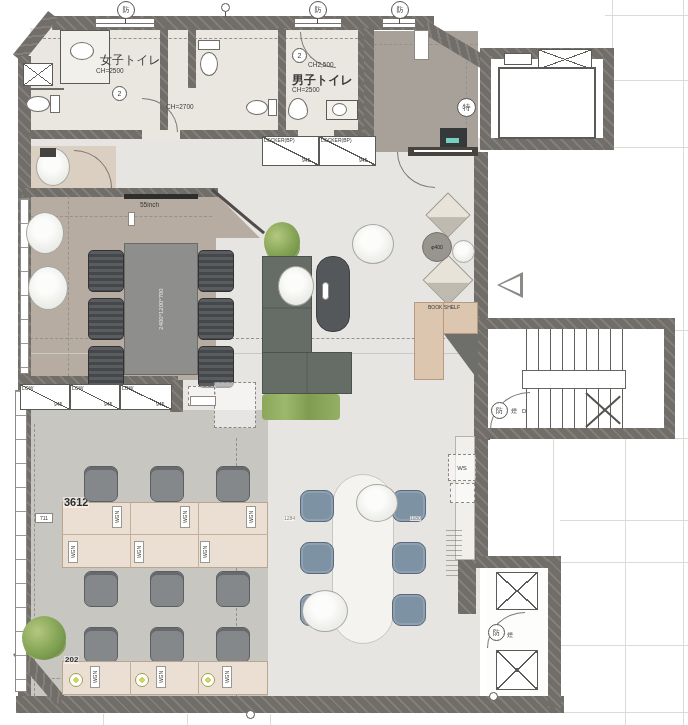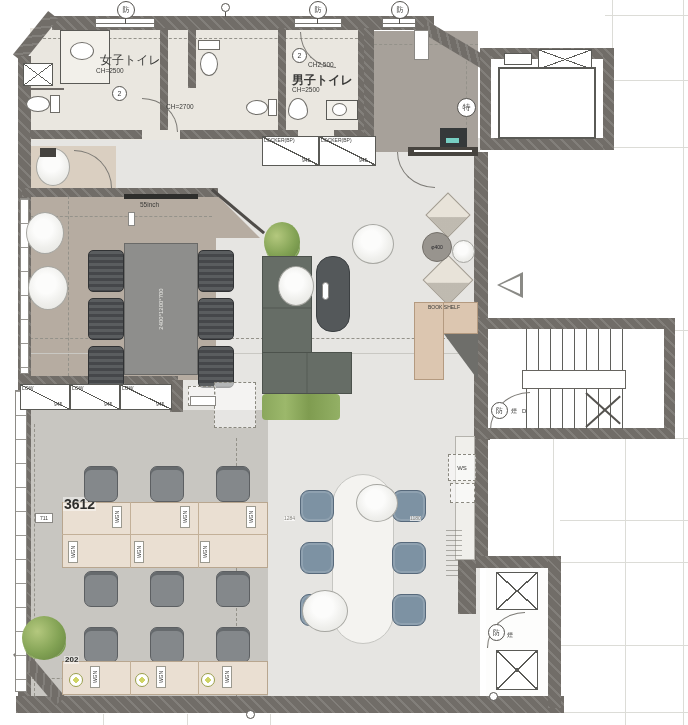--- a/index.html
+++ b/index.html
@@ -49,21 +49,21 @@
   .tank{position:absolute;background:#fff;border:1px solid #6f6d68;box-sizing:border-box;}
   .treads{position:absolute;background-image:repeating-linear-gradient(90deg,#5f5f5b 0 1px,transparent 1px 12px);}
   .arc{position:absolute;box-sizing:border-box;}
   .arc-tl{border-top:1px solid #7b7974;border-left:1px solid #7b7974;border-top-left-radius:100%;}
   .arc-tr{border-top:1px solid #7b7974;border-right:1px solid #7b7974;border-top-right-radius:100%;}
   .arc-bl{border-bottom:1px solid #7b7974;border-left:1px solid #7b7974;border-bottom-left-radius:100%;}
   
   .t{position:absolute;font-size:6.5px;line-height:1;white-space:nowrap;color:#3a3a38;}
   .t7{font-size:12px;}
   .t5{font-size:5px;}
-  .tb{font-size:14px;font-weight:bold;color:#2e2e2c;background:rgba(255,255,255,.45);padding:0 1px;}
+  .tb{font-size:11px;font-weight:bold;color:#2e2e2c;background:rgba(255,255,255,.45);padding:0 1px;}
   .rot{display:inline-block;transform:rotate(-90deg);transform-origin:center;font-size:5px;white-space:nowrap;}
   .wgn{position:absolute;width:10px;height:22px;background:#fff;border:1px solid #9b998f;box-sizing:border-box;
        display:flex;align-items:center;justify-content:center;}
   .tag{position:absolute;background:#fff;border:1px solid #8a8884;box-sizing:border-box;}
   .ctrflex{display:flex;flex-direction:column;align-items:center;justify-content:center;gap:3px;}
 </style>
 </head>
 <body>
 
 <div id="plan">

